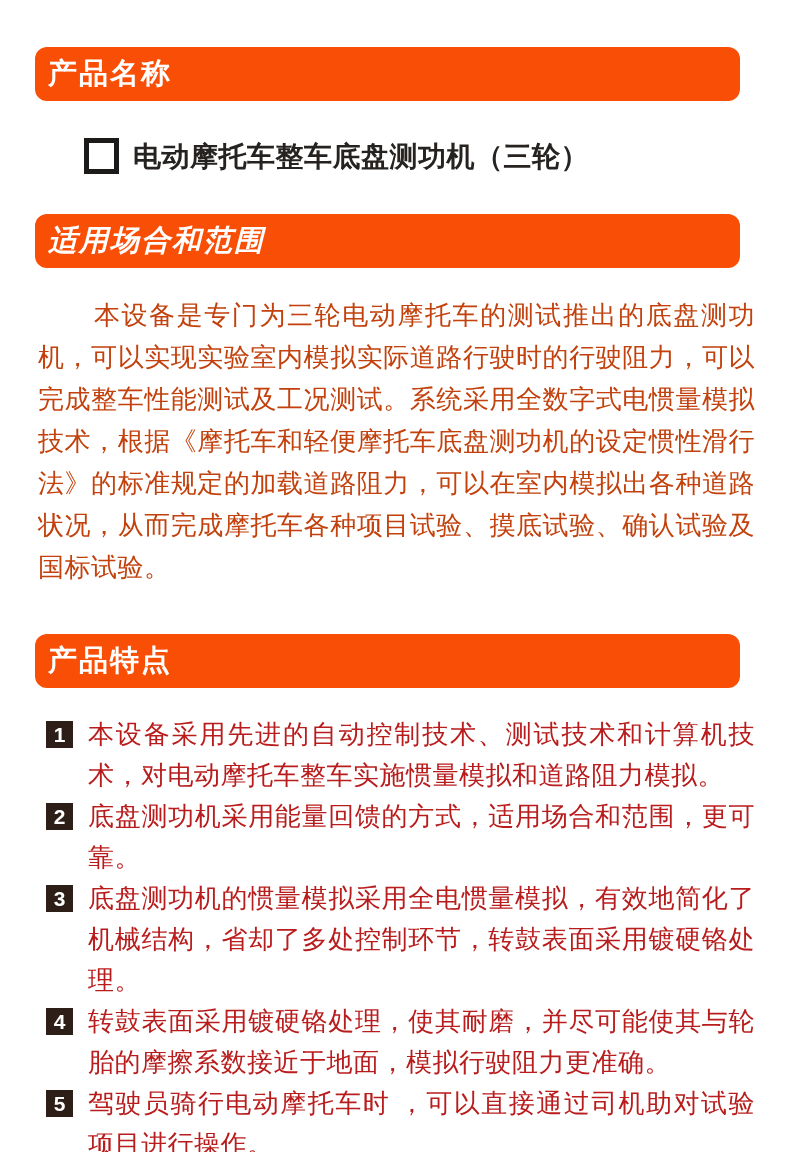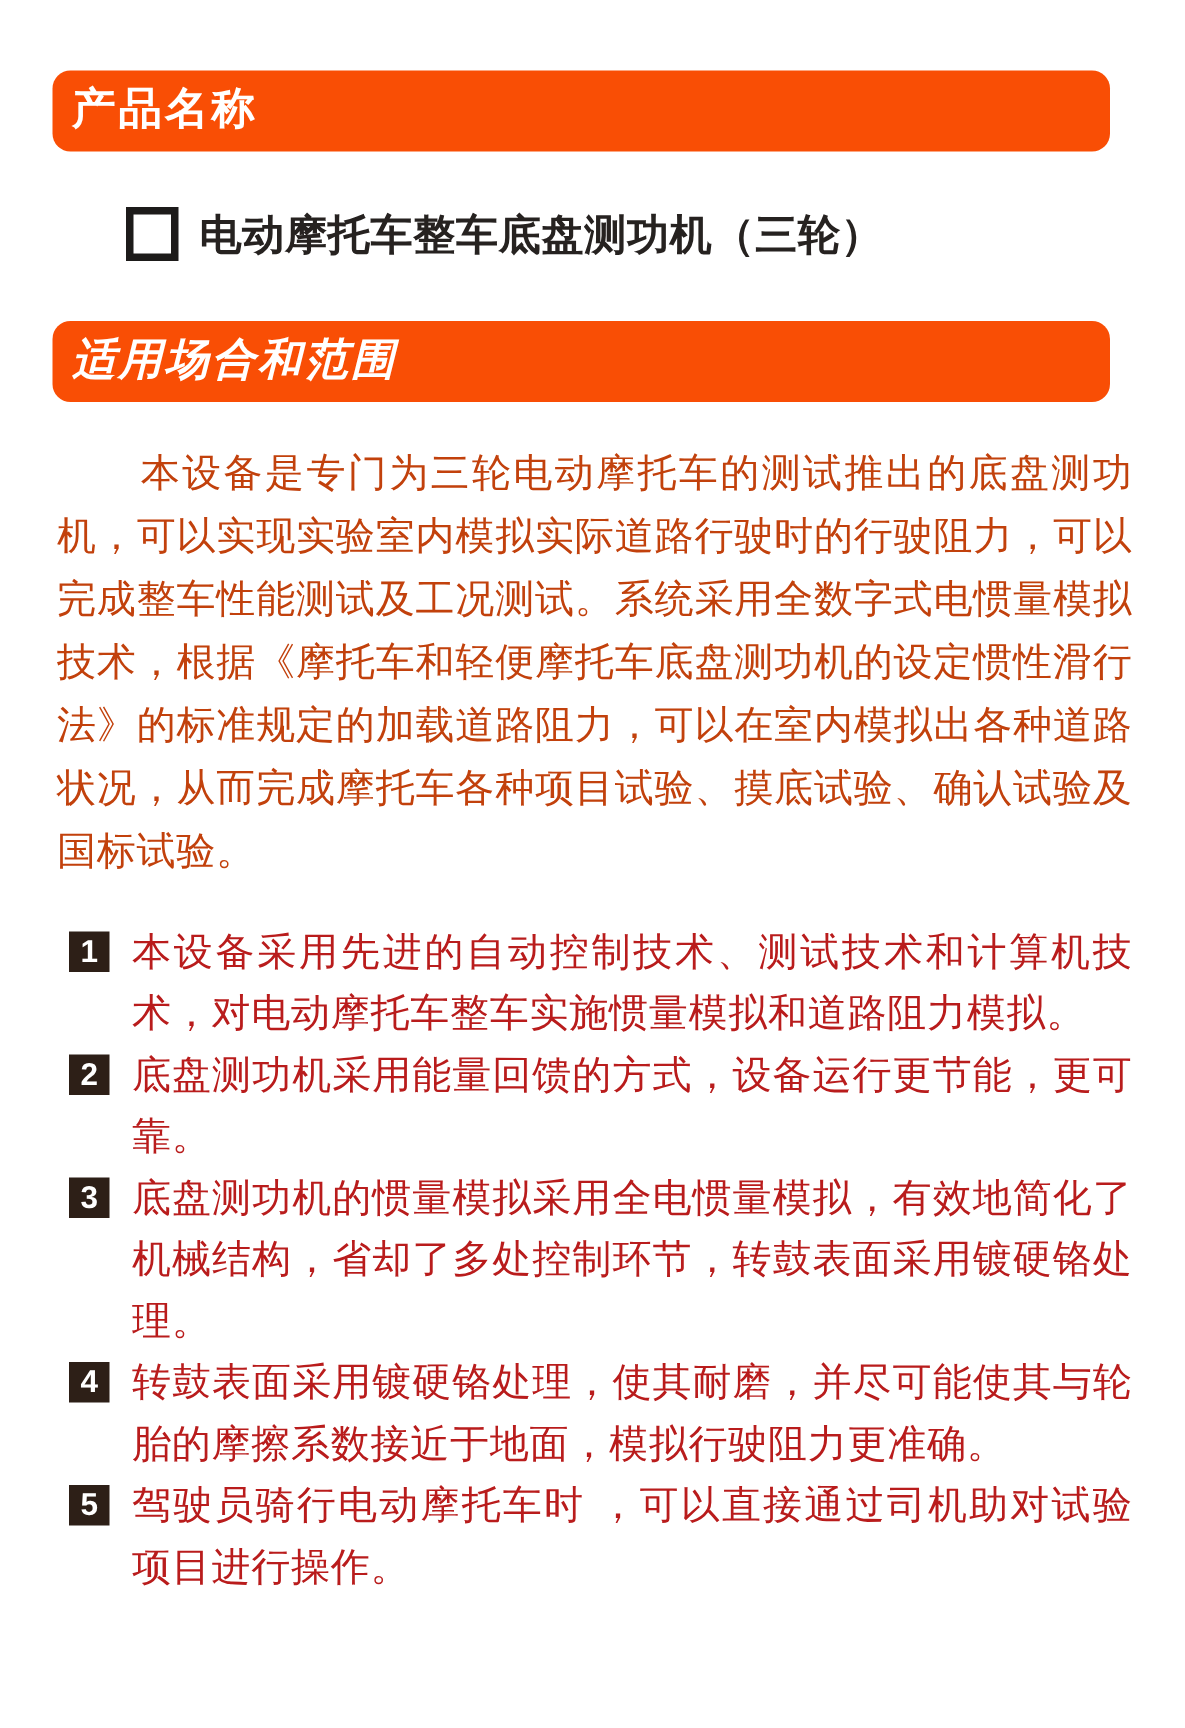--- a/index.html
+++ b/index.html
@@ -117,28 +117,31 @@
   </section>
 
   <section>
     <div class="banner banner-2">
       <span class="banner-label">适用场合和范围</span>
     </div>
     <p class="body-text">本设备是专门为三轮电动摩托车的测试推出的底盘测功机，可以实现实验室内模拟实际道路行驶时的行驶阻力，可以完成整车性能测试及工况测试。系统采用全数字式电惯量模拟技术，根据《摩托车和轻便摩托车底盘测功机的设定惯性滑行法》的标准规定的加载道路阻力，可以在室内模拟出各种道路状况，从而完成摩托车各种项目试验、摸底试验、确认试验及国标试验。</p>
   </section>
 
   <section>
+    <div class="banner banner-3">
+      <span class="banner-label">产品特点</span>
+    </div>
     <ul class="features">
       <li class="feature-item">
         <span class="feature-badge">1</span>
         <span class="feature-text">本设备采用先进的自动控制技术、测试技术和计算机技术，对电动摩托车整车实施惯量模拟和道路阻力模拟。</span>
       </li>
       <li class="feature-item">
         <span class="feature-badge">2</span>
-        <span class="feature-text">底盘测功机采用能量回馈的方式，设备运行更节能，更可靠。</span>
+        <span class="feature-text">底盘测功机采用能量回馈的方式，适用场合和范围，更可靠。</span>
       </li>
       <li class="feature-item">
         <span class="feature-badge">3</span>
         <span class="feature-text">底盘测功机的惯量模拟采用全电惯量模拟，有效地简化了机械结构，省却了多处控制环节，转鼓表面采用镀硬铬处理。</span>
       </li>
       <li class="feature-item">
         <span class="feature-badge">4</span>
         <span class="feature-text">转鼓表面采用镀硬铬处理，使其耐磨，并尽可能使其与轮胎的摩擦系数接近于地面，模拟行驶阻力更准确。</span>
       </li>
       <li class="feature-item">

